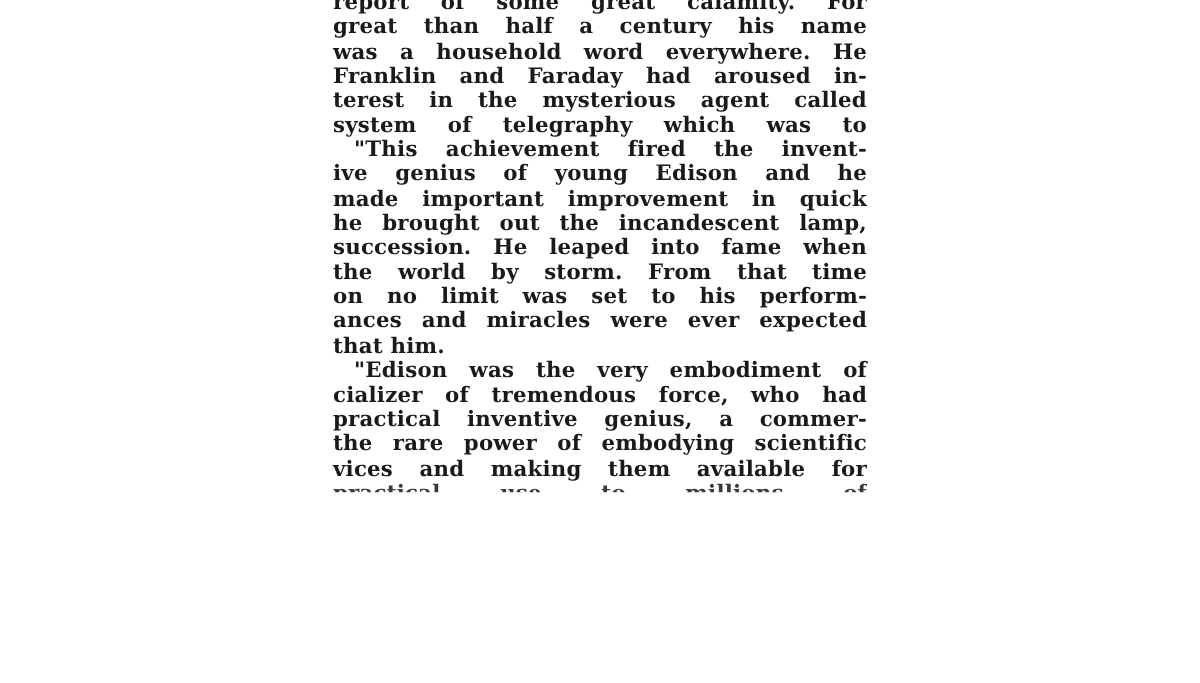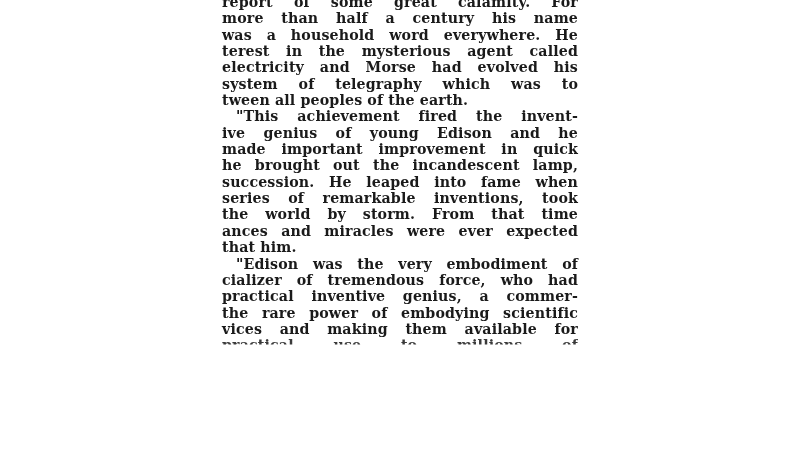--- a/index.html
+++ b/index.html
@@ -49,36 +49,35 @@
     }
   </style>
 </head>
 <body>
 
 <div class="page">
   <div class="column">
 
     <div>
       <span class="line">report of some great calamity. For</span>
-      <span class="line">more than half a century his name</span>
+      <span class="line">great than half a century his name</span>
       <span class="line">was a household word everywhere. He</span>
+      <span class="line">Franklin and Faraday had aroused in-</span>
       <span class="line">terest in the mysterious agent called</span>
-      <span class="line">electricity and Morse had evolved his</span>
       <span class="line">system of telegraphy which was to</span>
-      <span class="line last">tween all peoples of the earth.</span>
     </div>
 
     <div>
       <span class="line indent">"This achievement fired the invent-</span>
       <span class="line">ive genius of young Edison and he</span>
       <span class="line">made important improvement in quick</span>
       <span class="line">he brought out the incandescent lamp,</span>
       <span class="line">succession. He leaped into fame when</span>
-      <span class="line">series of remarkable inventions, took</span>
       <span class="line">the world by storm. From that time</span>
+      <span class="line">on no limit was set to his perform-</span>
       <span class="line">ances and miracles were ever expected</span>
       <span class="line last">that him.</span>
     </div>
 
     <div>
       <span class="line indent">"Edison was the very embodiment of</span>
       <span class="line">cializer of tremendous force, who had</span>
       <span class="line">practical inventive genius, a commer-</span>
       <span class="line">the rare power of embodying scientific</span>
       <span class="line">vices and making them available for</span>

